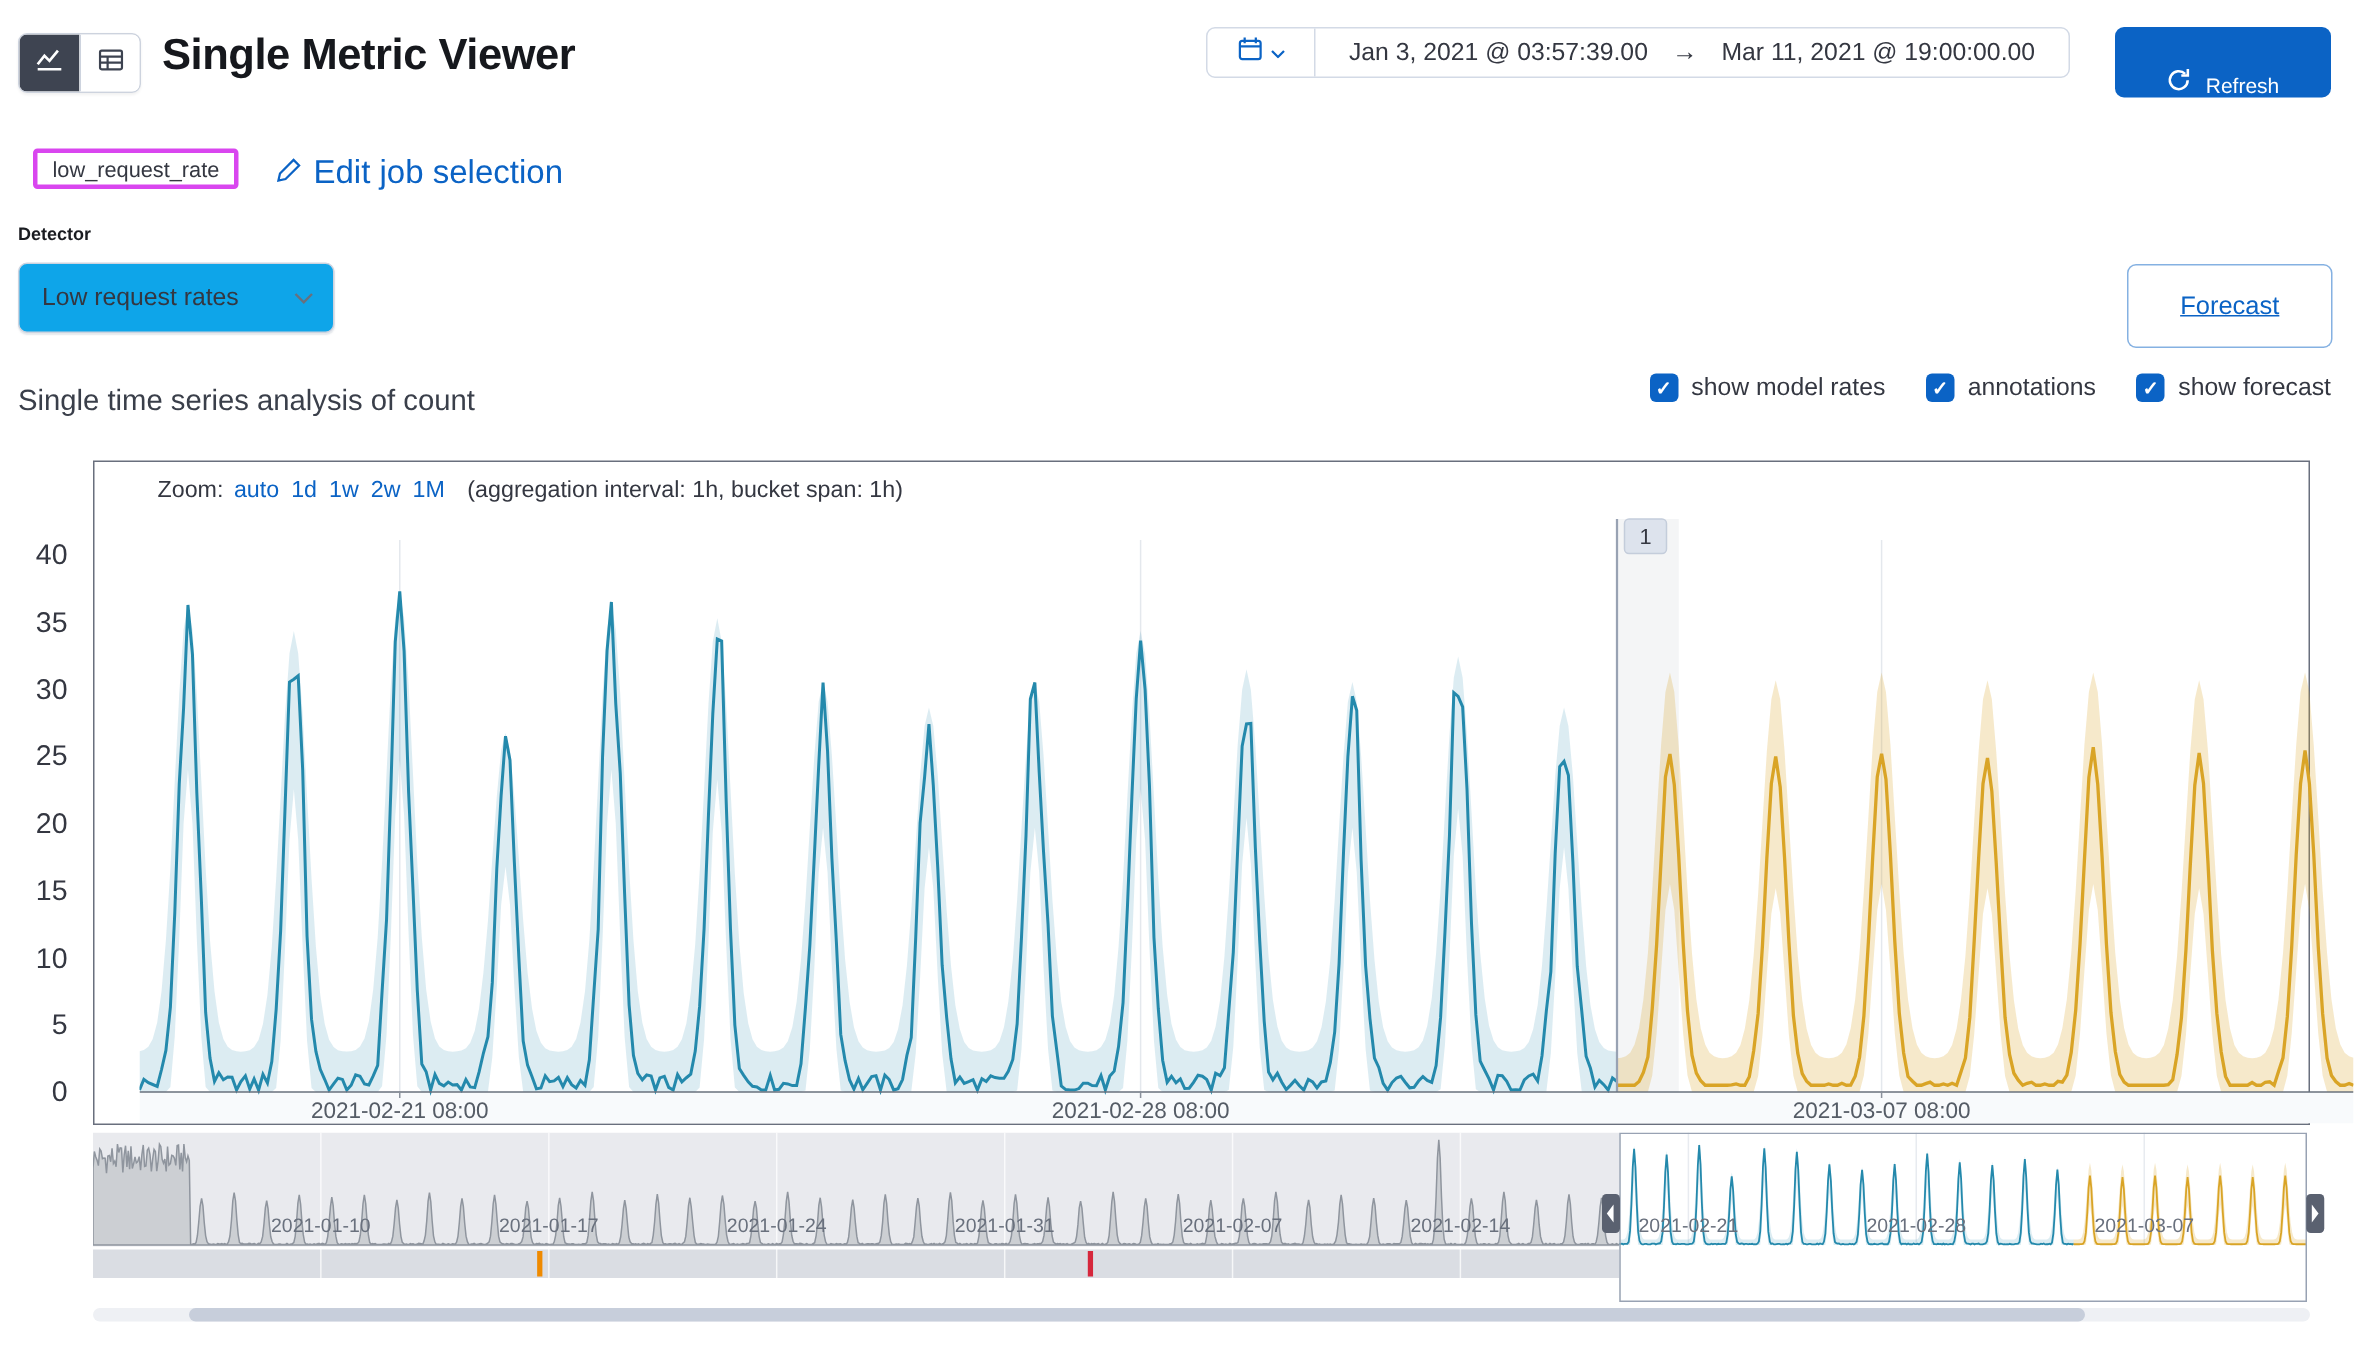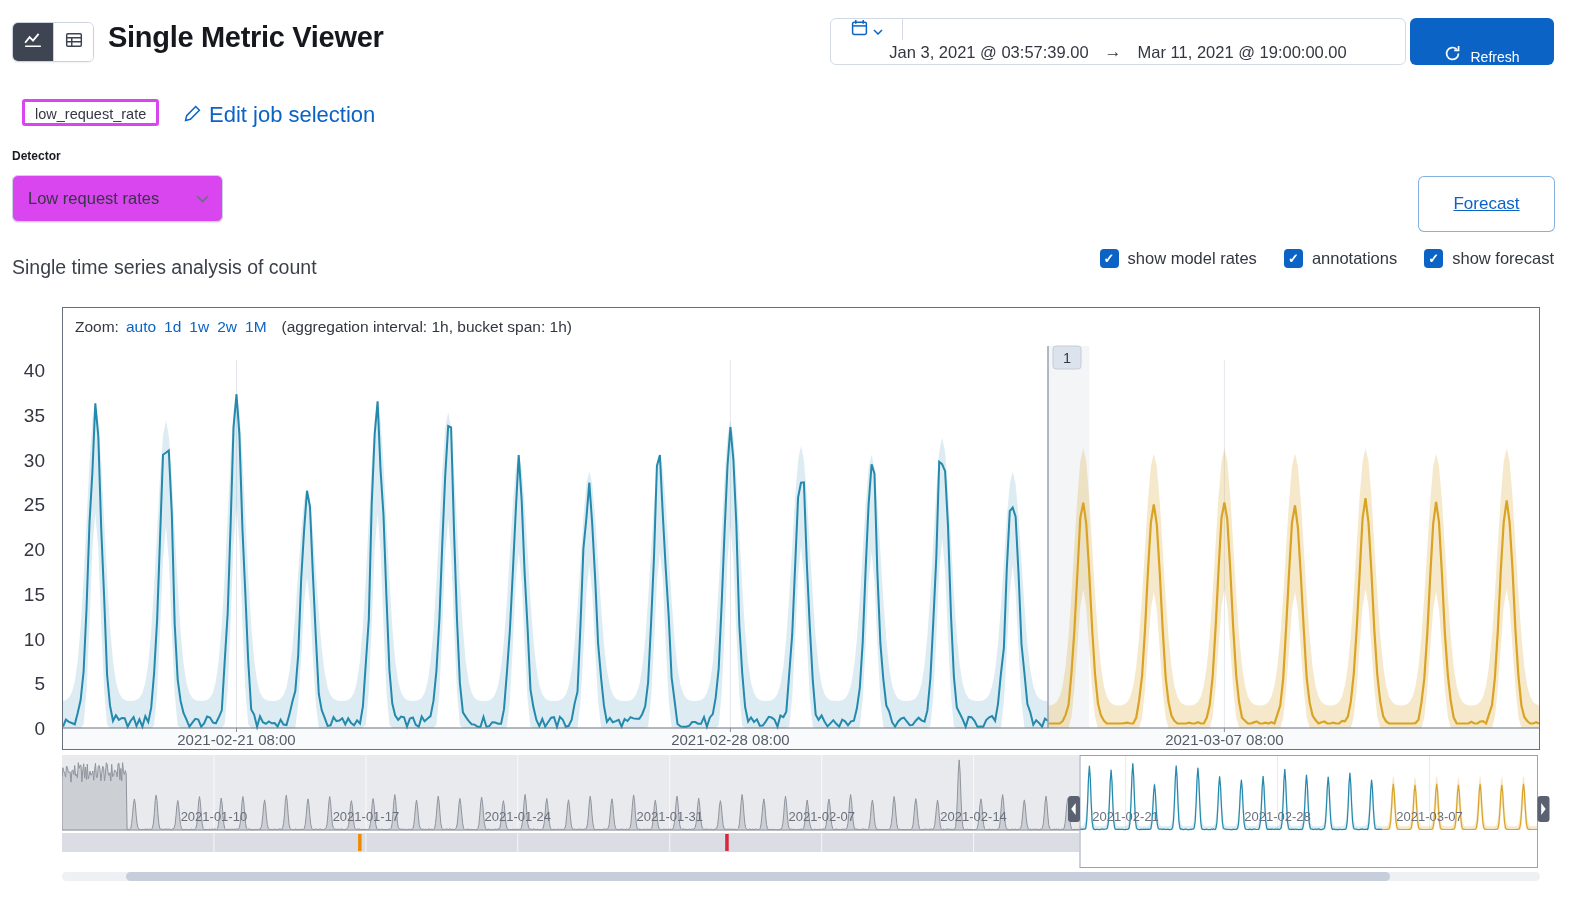--- a/index.html
+++ b/index.html
@@ -5,38 +5,38 @@
 :root{--accent:#0b63c5;}
 *{margin:0;padding:0;box-sizing:border-box;}
 html,body{background:#fff;}
 body{font-family:"Liberation Sans",sans-serif;color:#343741;}
 #page{position:relative;width:1584px;height:904px;overflow:hidden;background:#fff;}
 .view-toggle{position:absolute;left:12px;top:22px;display:flex;border:1px solid #cdd3de;border-radius:6px;overflow:hidden;box-shadow:0 1px 2px rgba(0,0,0,0.06);}
 .vt-btn{width:40px;height:38px;display:flex;align-items:center;justify-content:center;background:#fff;cursor:pointer;}
 .vt-btn.active{background:#3e4451;}
 .vt-btn + .vt-btn{border-left:1px solid #cdd3de;}
 .page-title{position:absolute;left:108px;top:21px;font-size:29px;font-weight:600;color:#16181d;letter-spacing:-0.3px;}
-.dp{position:absolute;left:830px;top:18px;width:576px;height:47px;border:1px solid #d3dae6;border-radius:6px;display:flex;align-items:stretch;background:#fff;flex-direction:column;}
+.dp{position:absolute;left:804px;top:18px;width:576px;height:34px;border:1px solid #d3dae6;border-radius:6px;display:flex;align-items:stretch;background:#fff;}
 .dp-cal{width:72px;display:flex;align-items:center;justify-content:center;gap:5px;border-right:1px solid #d3dae6;color:var(--accent);cursor:pointer;}
 .dp-dates{flex:1;display:flex;align-items:center;justify-content:center;gap:16px;font-size:16.5px;color:#343741;}
 .dp-arrow{font-size:17px;color:#343741;}
 .dp-date{cursor:pointer;}
 .refresh-btn{position:absolute;left:1410px;top:18px;width:144px;height:47px;background:var(--accent);border:none;border-radius:6px;color:#fff;font-size:14px;font-weight:500;font-family:inherit;display:flex;align-items:flex-end;justify-content:center;gap:9px;cursor:pointer;}
 .badge{position:absolute;left:22px;top:99px;height:27px;line-height:25px;padding:0 10px;border:3px solid #d946ef;border-radius:3px;font-size:14.5px;color:#343741;background:#fff;}
 .edit-link{position:absolute;left:184px;top:102px;display:flex;align-items:center;gap:8px;color:var(--accent);font-size:22px;text-decoration:none;cursor:pointer;}
 .detector-label{position:absolute;left:12px;top:149px;font-size:12px;font-weight:700;color:#1a1c21;}
-.detector-select{position:absolute;left:12px;top:175px;width:211px;height:47px;background:#d946ef;border:1px solid #ccd3e0;border-radius:6px;display:flex;align-items:center;justify-content:space-between;padding:0 13px 0 15px;font-size:16.5px;color:#343741;cursor:pointer;box-shadow:0 1px 1px rgba(152,162,179,0.25);}
+.detector-select{position:absolute;left:12px;top:175px;width:211px;height:47px;background:#0ea5e9;border:1px solid #ccd3e0;border-radius:6px;display:flex;align-items:center;justify-content:space-between;padding:0 13px 0 15px;font-size:16.5px;color:#343741;cursor:pointer;box-shadow:0 1px 1px rgba(152,162,179,0.25);}
 .sel-chevron{display:flex;align-items:center;color:#69707d;}
 .forecast-btn{position:absolute;left:1418px;top:176px;width:137px;height:56px;background:#fff;border:1px solid rgba(11,99,197,0.5);border-radius:6px;color:var(--accent);font-size:17px;font-weight:500;font-family:inherit;text-decoration:underline;cursor:pointer;}
 .analysis-title{position:absolute;left:12px;top:256px;font-size:19.5px;font-weight:400;color:#3a3f4a;}
 .cb-row{position:absolute;top:249px;right:30px;display:flex;align-items:center;gap:27px;}
 .cb-item{display:flex;align-items:center;gap:9px;}
 .cb-box{width:19px;height:19px;border-radius:4px;background:var(--accent);color:#fff;display:flex;align-items:center;justify-content:center;font-size:13px;font-weight:700;cursor:pointer;}
 .cb-label{font-size:16.5px;color:#343741;}
-.chart-box{position:absolute;left:62px;top:307px;width:1478px;height:443px;border:1px solid #696f7d;background:#fff;}
+.chart-box{position:absolute;left:62px;top:307px;width:1478px;height:443px;border:1px solid #696f7d;background:#fff;padding-left:30px;}
 .zoom-row{height:30px;display:flex;align-items:center;gap:7px;padding:8px 0 0 12px;font-size:15.5px;color:#343741;}
 .zoom-links{display:flex;gap:8px;}
 .zoom-link{color:var(--accent);cursor:pointer;}
 .zoom-suffix{margin-left:8px;}
 #mainSvg{display:block;}
 .ylabels{position:absolute;left:0;top:339px;width:53px;height:413px;}
 .ylab{position:absolute;right:8px;width:42px;text-align:right;font-size:19px;color:#343741;line-height:22px;}
 .ctx{position:absolute;left:62px;top:755px;}
 .scroll-track{position:absolute;left:62px;top:872px;width:1478px;height:9px;border-radius:5px;background:#eef0f4;}
 .scroll-thumb{position:absolute;left:64px;top:0;width:1264px;height:9px;border-radius:5px;background:#c7cedb;cursor:grab;}

